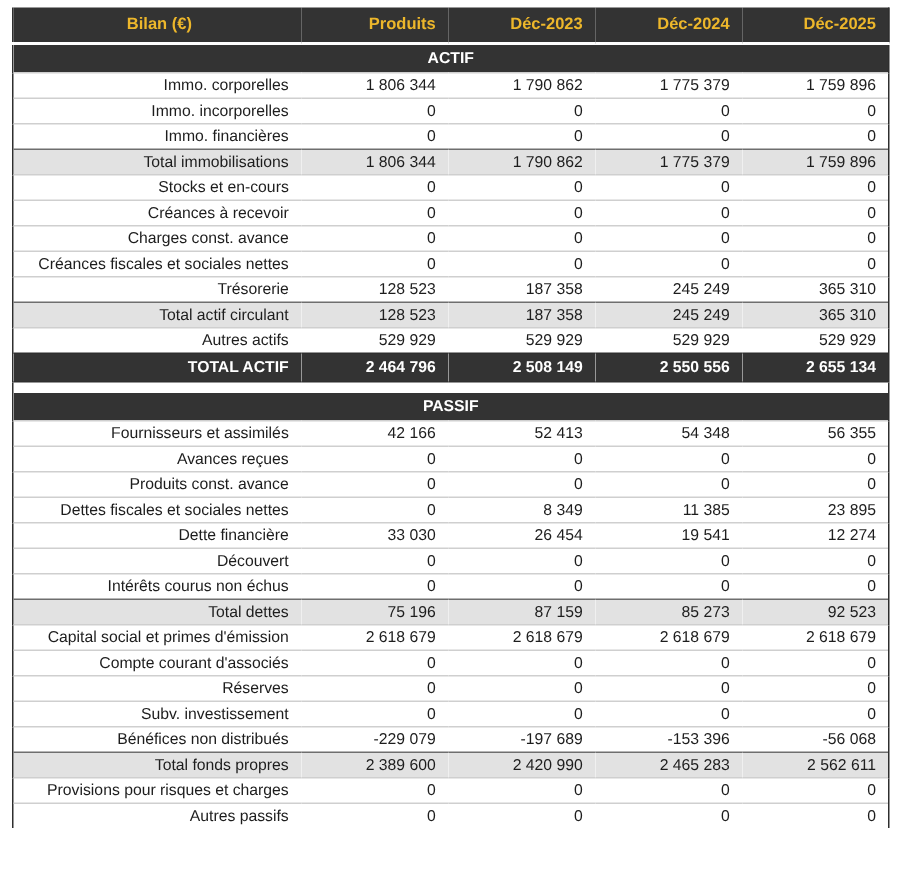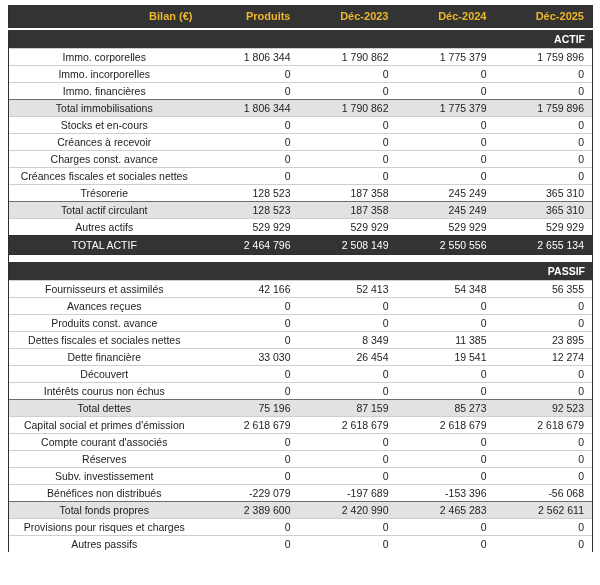--- a/index.html
+++ b/index.html
@@ -33,56 +33,56 @@
   tr.head th{
     background:var(--header-bg);
     color:var(--accent-yellow);
     font-size:11px;
     font-weight:bold;
     padding:5px 8px 6px 8px;
     text-align:right;
     border-bottom:2px solid #ffffff;
     white-space:nowrap;
   }
-  tr.head th.lbl{text-align:right;padding-left:11px;}
+  tr.head th.lbl{text-align:center;padding-left:11px;}
 
   
   tr.section-row td{
     background:var(--section-bg);
     color:#ffffff;
     font-size:10.5px;
     font-weight:bold;
     padding:3px 7px;
-    text-align:right;
+    text-align:center;
   }
 
   
   td{
     font-size:10.5px;
     line-height:12px;
     padding:2px 8px;
     white-space:nowrap;
     overflow:hidden;
   }
-  td.lbl{text-align:center;padding-left:7px;}
+  td.lbl{text-align:right;padding-left:7px;}
   td.num{text-align:right;}
 
   tr.row-normal td{
     background:#ffffff;
     border-top:1px solid var(--row-border);
   }
   tr.row-subtotal td{
     background:var(--subtotal-bg);
     font-weight:normal;
     border-top:1px solid var(--subtotal-border);
   }
   tr.row-total td{
     background:var(--total-bg);
     color:#ffffff;
-    font-weight:normal;
+    font-weight:bold;
     border-top:1px solid var(--outer-border);
     padding-top:3px;
     padding-bottom:3px;
   }
 
   
   tbody td:first-child, tr.head th:first-child{border-left:1px solid var(--outer-border);}
   tbody td:last-child,  tr.head th:last-child{border-right:1px solid var(--outer-border);}
 
   

